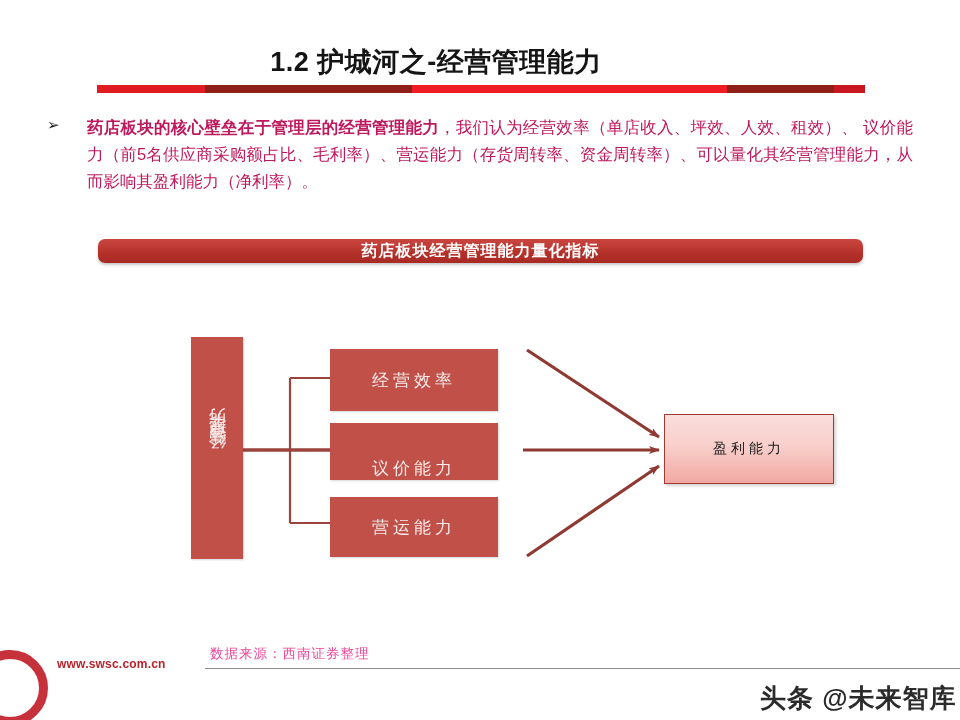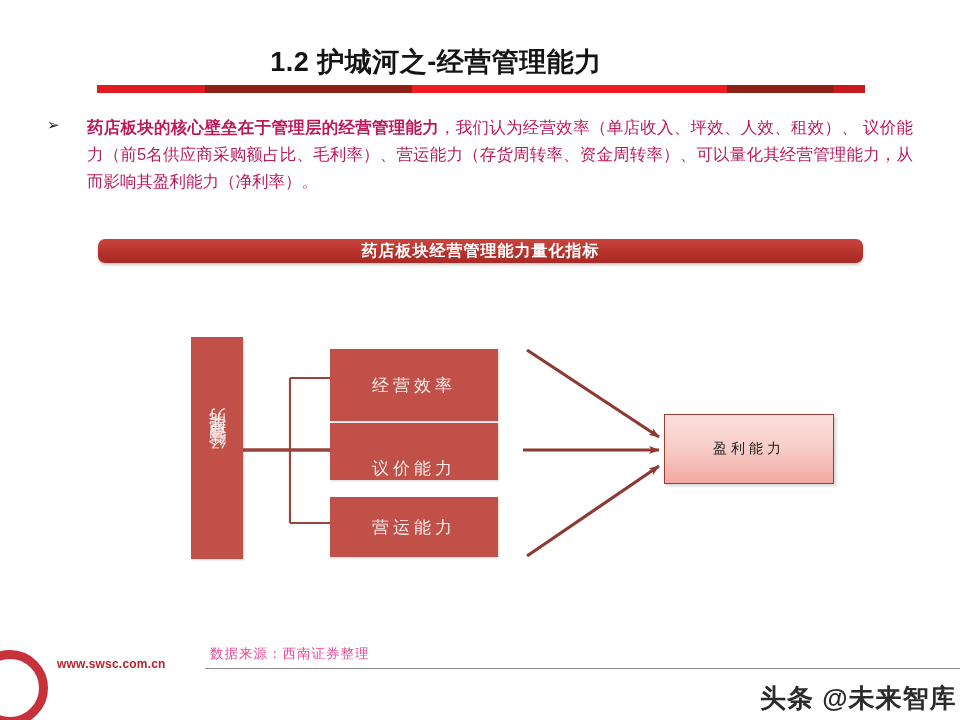--- a/index.html
+++ b/index.html
@@ -82,21 +82,21 @@
   #box-root{
     left:191px;top:337px;width:52px;height:222px;
     letter-spacing:5px;
   }
   #box-root .vtext{
     writing-mode:vertical-rl;
     transform:rotate(180deg);
     white-space:nowrap;
   }
 
-  #box-eff{left:330px;top:349px;width:168px;height:72px;}
+  #box-eff{left:330px;top:349px;width:168px;height:62px;}
   #box-bar{left:330px;top:423px;width:168px;height:57px;align-items:flex-end;}
   #box-ops{left:330px;top:497px;width:168px;height:60px;}
 
   #box-profit{
     position:absolute;left:664px;top:414px;width:168px;height:68px;
     background:linear-gradient(180deg,#fbdedc 0%,#f8cfcb 45%,#f2a9a2 100%);
     border:1.5px solid #9e3c33;
     box-shadow:2px 2px 3px rgba(0,0,0,0.18);
     display:flex;align-items:center;justify-content:center;
     color:#1c1c1c;

